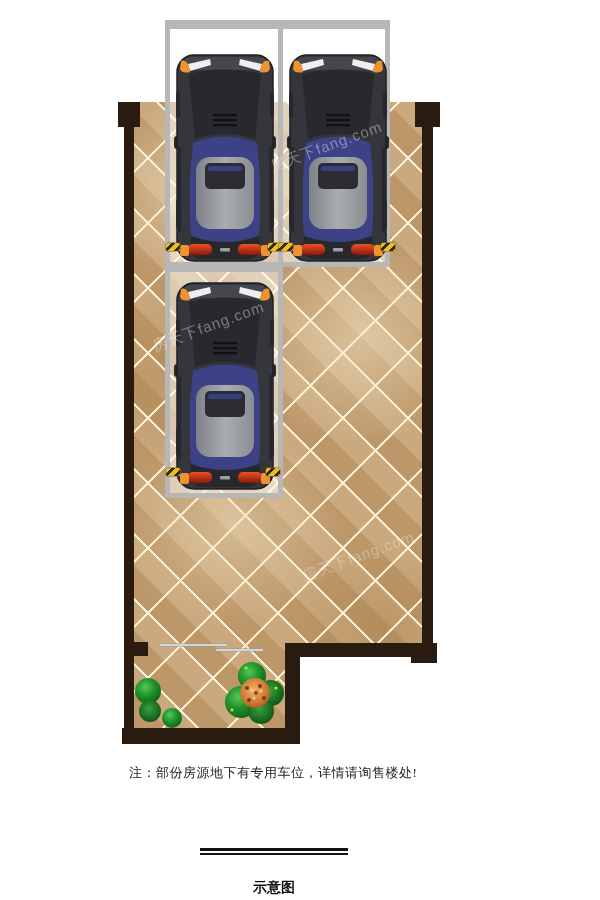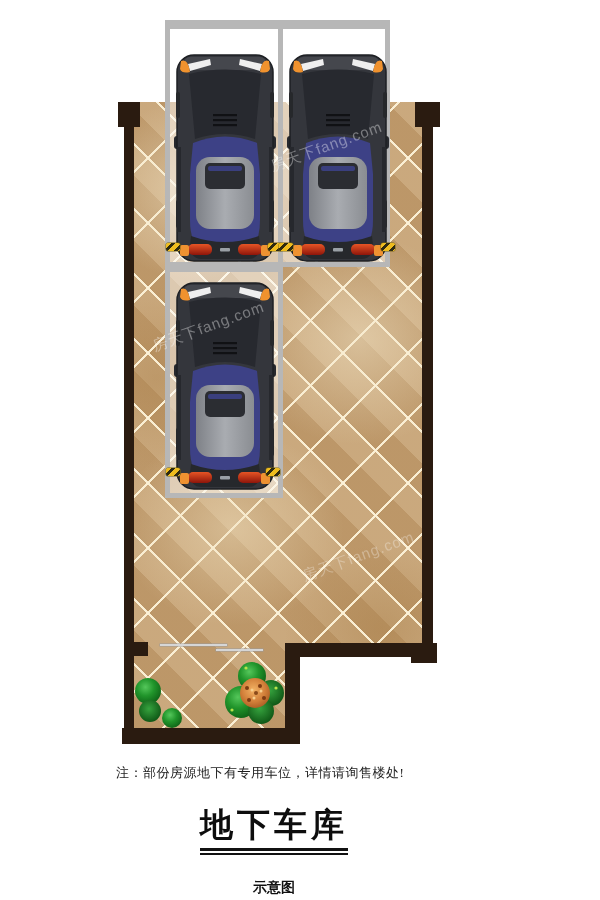--- a/index.html
+++ b/index.html
@@ -65,21 +65,21 @@
 
   
   .wm{color:rgba(255,255,255,.38);font-family:"Liberation Sans","DejaVu Sans",sans-serif;
       font-size:15px;letter-spacing:1px;transform:rotate(-20deg);transform-origin:left top;
       white-space:nowrap;pointer-events:none;}
   .wm1{left:268px;top:158px;}
   .wm2{left:150px;top:338px;}
   .wm3{left:300px;top:568px;color:rgba(255,255,255,.30);}
 
   
-  .note{left:116px;top:764px;font-size:13px;color:#1c1c1c;letter-spacing:.5px;}
+  .note{left:129px;top:764px;font-size:13px;color:#1c1c1c;letter-spacing:.5px;}
   .title{left:114px;top:803px;width:320px;text-align:center;font-size:33px;font-weight:bold;
          color:#0d0d0d;letter-spacing:4px;}
   .rule{left:200px;top:848px;width:148px;height:2px;border-top:3px solid #111;border-bottom:2px solid #111;}
   .subtitle{left:114px;top:879px;width:320px;text-align:center;font-size:14px;font-weight:bold;color:#111;}
 </style>
 </head>
 <body>
 
 <div class="page">
 
@@ -215,16 +215,15 @@
         <circle cx="104" cy="50" r="1.6" fill="#b7e34a"></circle>
       </g>
     </svg>
 
     <div class="abs wm wm1">房天下fang.com</div>
     <div class="abs wm wm2">房天下fang.com</div>
     <div class="abs wm wm3">房天下fang.com</div>
   </div>
 
   <div class="abs note">注：部份房源地下有专用车位，详情请询售楼处!</div>
-  <div class="abs title">地下车库</div>
   <div class="abs rule"></div>
   <div class="abs subtitle">示意图</div>
 </div>
 
 </body></html>

